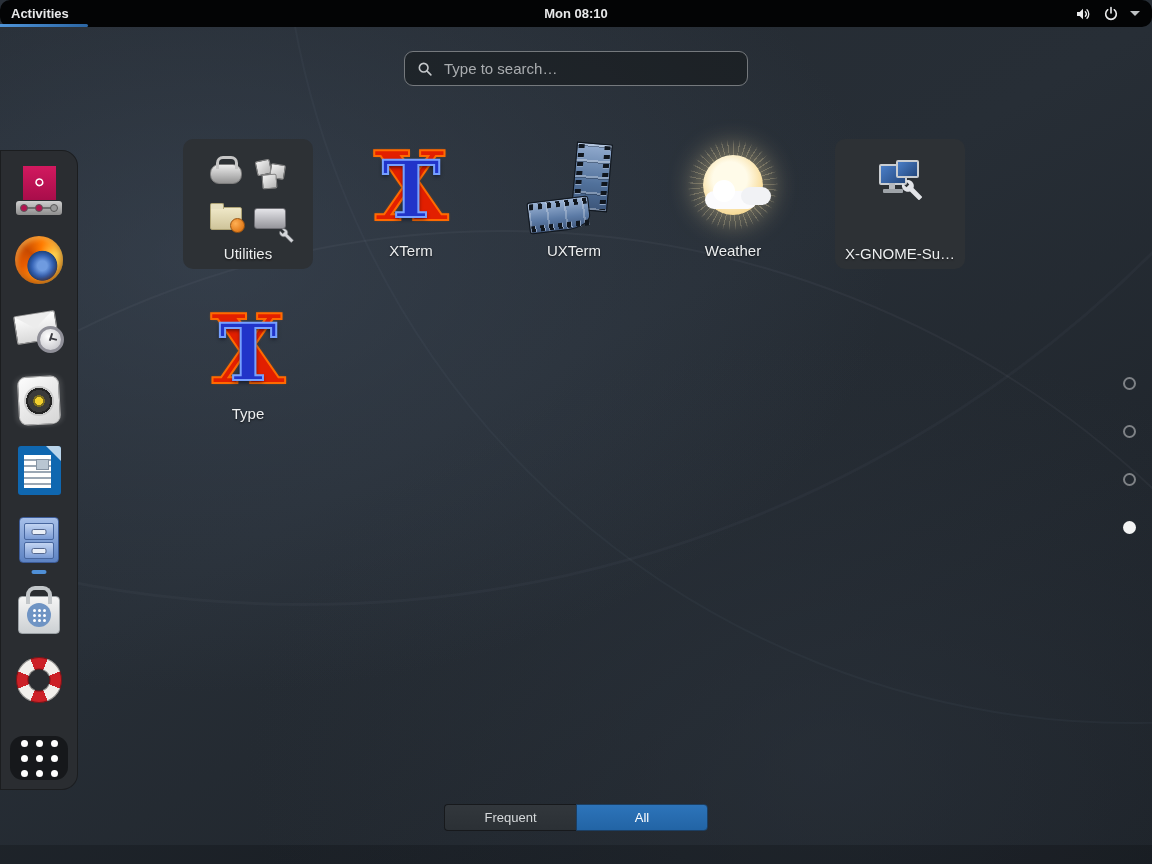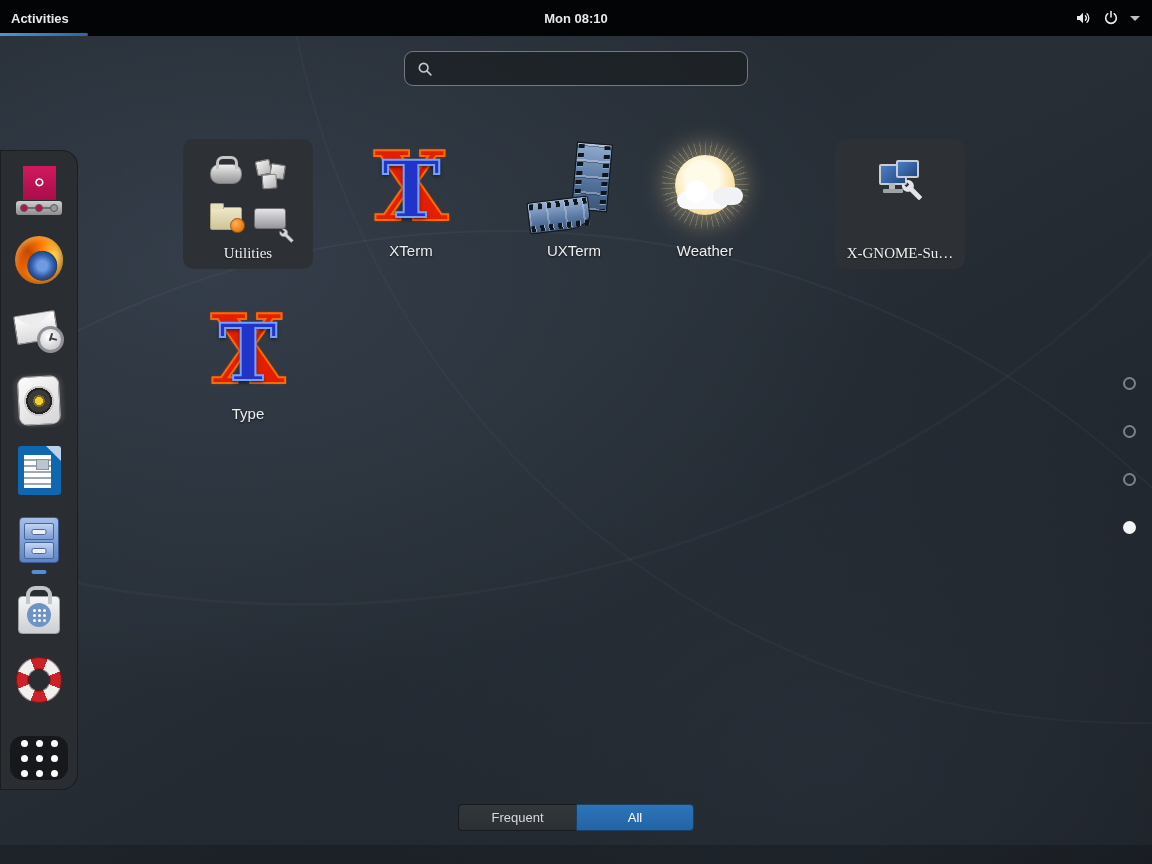--- a/index.html
+++ b/index.html
@@ -8,22 +8,22 @@
     background:
       radial-gradient(1100px 700px at 18% 30%, rgba(64,76,92,.55), rgba(64,76,92,0) 62%),
       radial-gradient(900px 650px at 72% 88%, rgba(46,54,64,.5), rgba(46,54,64,0) 65%),
       linear-gradient(150deg,#242a31 0%,#272e36 45%,#1b2026 100%);}
   .curve{position:absolute;border-radius:50%;pointer-events:none;}
   .curve.c1{width:1900px;height:1900px;left:-450px;top:230px;border:2px solid rgba(190,205,225,.05);}
   .curve.c2{width:1700px;height:1700px;left:280px;top:-980px;border:2px solid rgba(190,205,225,.04);}
   .curve.c3{width:2400px;height:2400px;left:-900px;top:-1800px;border:3px solid rgba(190,205,225,.035);}
 
   
-  .topbar{position:absolute;left:0;top:0;width:100%;height:36px;background:#030405;
-    display:flex;align-items:center;color:#e8e9ea;font-size:13px;z-index:50;}
+  .topbar{position:absolute;left:0;top:0;width:100%;height:27px;background:#030405;
+    display:flex;align-items:center;color:#e8e9ea;font-size:13px;z-index:50;border-radius:10px;}
   .activities-btn{position:relative;height:100%;display:flex;align-items:center;
     padding:0 11px;font-weight:700;cursor:pointer;}
   .activities-btn .underline{position:absolute;left:0;bottom:0;width:88px;height:3px;
     background:linear-gradient(90deg,#4f94d8,#2b66a4);border-radius:0 3px 3px 0;}
   .clock{position:absolute;left:50%;transform:translateX(-50%);font-weight:700;cursor:pointer;}
   .sysmenu{position:absolute;right:6px;top:0;height:100%;display:flex;align-items:center;
     gap:11px;padding:0 6px;cursor:pointer;}
   .caret{width:0;height:0;border-left:5px solid transparent;border-right:5px solid transparent;
     border-top:5px solid #bfc2c5;}
 
@@ -118,21 +118,21 @@
   .show-apps{width:58px;height:58px;margin-top:12px;margin-bottom:0;border-radius:13px;
     background:rgba(5,7,9,.55);display:flex;align-items:center;justify-content:center;cursor:pointer;}
   .dots9{display:grid;grid-template-columns:repeat(3,7px);grid-template-rows:repeat(3,7px);gap:8px;}
   .dots9 i{width:7px;height:7px;border-radius:50%;background:#fff;}
 
   
   .tile{position:absolute;width:130px;height:130px;cursor:pointer;}
   .tile .label{position:absolute;left:-14px;right:-14px;top:103px;text-align:center;
     color:#eceeef;font-size:15px;text-shadow:0 1px 2px rgba(0,0,0,.65);white-space:nowrap;}
   .tile.boxed{background:#2d3135;border-radius:10px;}
-  .tile.boxed .label{top:auto;bottom:7px;left:4px;right:4px;font-family:Liberation Serif, serif;}
+  .tile.boxed .label{top:auto;bottom:7px;left:4px;right:4px;}
   .icon96{position:absolute;left:50%;top:4px;transform:translateX(-50%);width:96px;height:96px;}
 
   
   .xlogo{position:relative;width:96px;height:96px;font-family:"DejaVu Serif","Liberation Serif",serif;font-weight:700;}
   .xlogo .lx{position:absolute;left:50%;top:46%;transform:translate(-50%,-50%);
     font-size:96px;line-height:1;color:#e21f00;-webkit-text-stroke:2px #ff6a00;
     text-shadow:0 0 3px rgba(255,120,0,.6);}
   .xlogo .lt{position:absolute;left:50%;top:49%;transform:translate(-50%,-50%);
     font-size:78px;line-height:1;color:#2134c9;-webkit-text-stroke:2px #76a0ff;
     text-shadow:0 2px 4px rgba(0,0,20,.7);}
@@ -198,21 +198,21 @@
   .sess .base{position:absolute;left:4px;top:30px;width:20px;height:4px;background:#9ea3a8;border-radius:1px;}
   .sess svg{position:absolute;right:-2px;bottom:-2px;}
 
   
   .pager{position:absolute;right:16px;top:377px;display:flex;flex-direction:column;gap:35px;z-index:20;}
   .pdot{width:13px;height:13px;border-radius:50%;border:2px solid rgba(255,255,255,.42);box-sizing:border-box;cursor:pointer;}
   .pdot.active{background:#f3f4f4;border:none;}
 
   
   .footer-toggle{position:absolute;left:50%;transform:translateX(-50%);top:804px;display:flex;z-index:20;}
-  .ft-btn{height:27px;width:118px;font-size:13px;border:1px solid #17191c;cursor:pointer;
+  .ft-btn{height:27px;width:132px;font-size:13px;border:1px solid #17191c;cursor:pointer;
     display:flex;align-items:center;justify-content:center;box-sizing:border-box;
     font-family:"Liberation Sans",sans-serif;}
   .ft-btn.plain{background:linear-gradient(#32373c,#2b3035);color:#d6d9db;border-radius:4px 0 0 4px;border-right:none;}
   .ft-btn.sel{background:linear-gradient(#2d74ba,#2264a5);color:#ffffff;border-radius:0 4px 4px 0;border-color:#1c3f63;}
 
   .bottom-strip{position:absolute;left:0;right:0;top:845px;height:19px;background:rgba(0,0,0,.18);}
 </style>
 </head>
 <body>
 
@@ -238,20 +238,21 @@
       </svg>
       <i class="caret"></i>
     </div>
   </header>
 
   <div class="search">
     <svg width="16" height="16" viewBox="0 0 24 24" fill="none" stroke="#c6c9cc" stroke-width="2.4">
       <circle cx="10" cy="10" r="6.5"></circle>
         <path d="M15.2 15.2l5.6 5.6" stroke-linecap="round"></path>
     </svg>
+    <input placeholder="Type to search…" style="">
   </div>
 
   <aside class="dash">
     <div class="dock-item">
       <div class="deb">
         <div class="deb-top">
           <svg width="22" height="22" viewBox="0 0 24 24">
               <path d="M15.5 9.2c-1.6-2.3-5.4-2.2-6.5.6-1 2.6 1.1 5.4 3.8 5 2.2-.3 3.6-2.1 3.2-4.1" stroke="#fff" fill="none" stroke-width="1.7" stroke-linecap="round"></path>
             </svg>
         </div>
@@ -357,21 +358,21 @@
     </div>
 
     <div class="tile" style="left:509px;top:139px;">
       <div class="icon96">
         <div class="film film-v"></div>
         <div class="film film-h"></div>
       </div>
       <div class="label">UXTerm</div>
     </div>
 
-    <div class="tile" style="left:640px;top:139px;">
+    <div class="tile" style="left:668px;top:139px;">
       <div class="icon96">
         <div class="rays"></div>
           <div class="sun"></div>
           <div class="cloud"></div>
       </div>
       <div class="label">Weather</div>
     </div>
 
     <div class="tile boxed" style="left:835px;top:139px;">
       <div class="sess">

